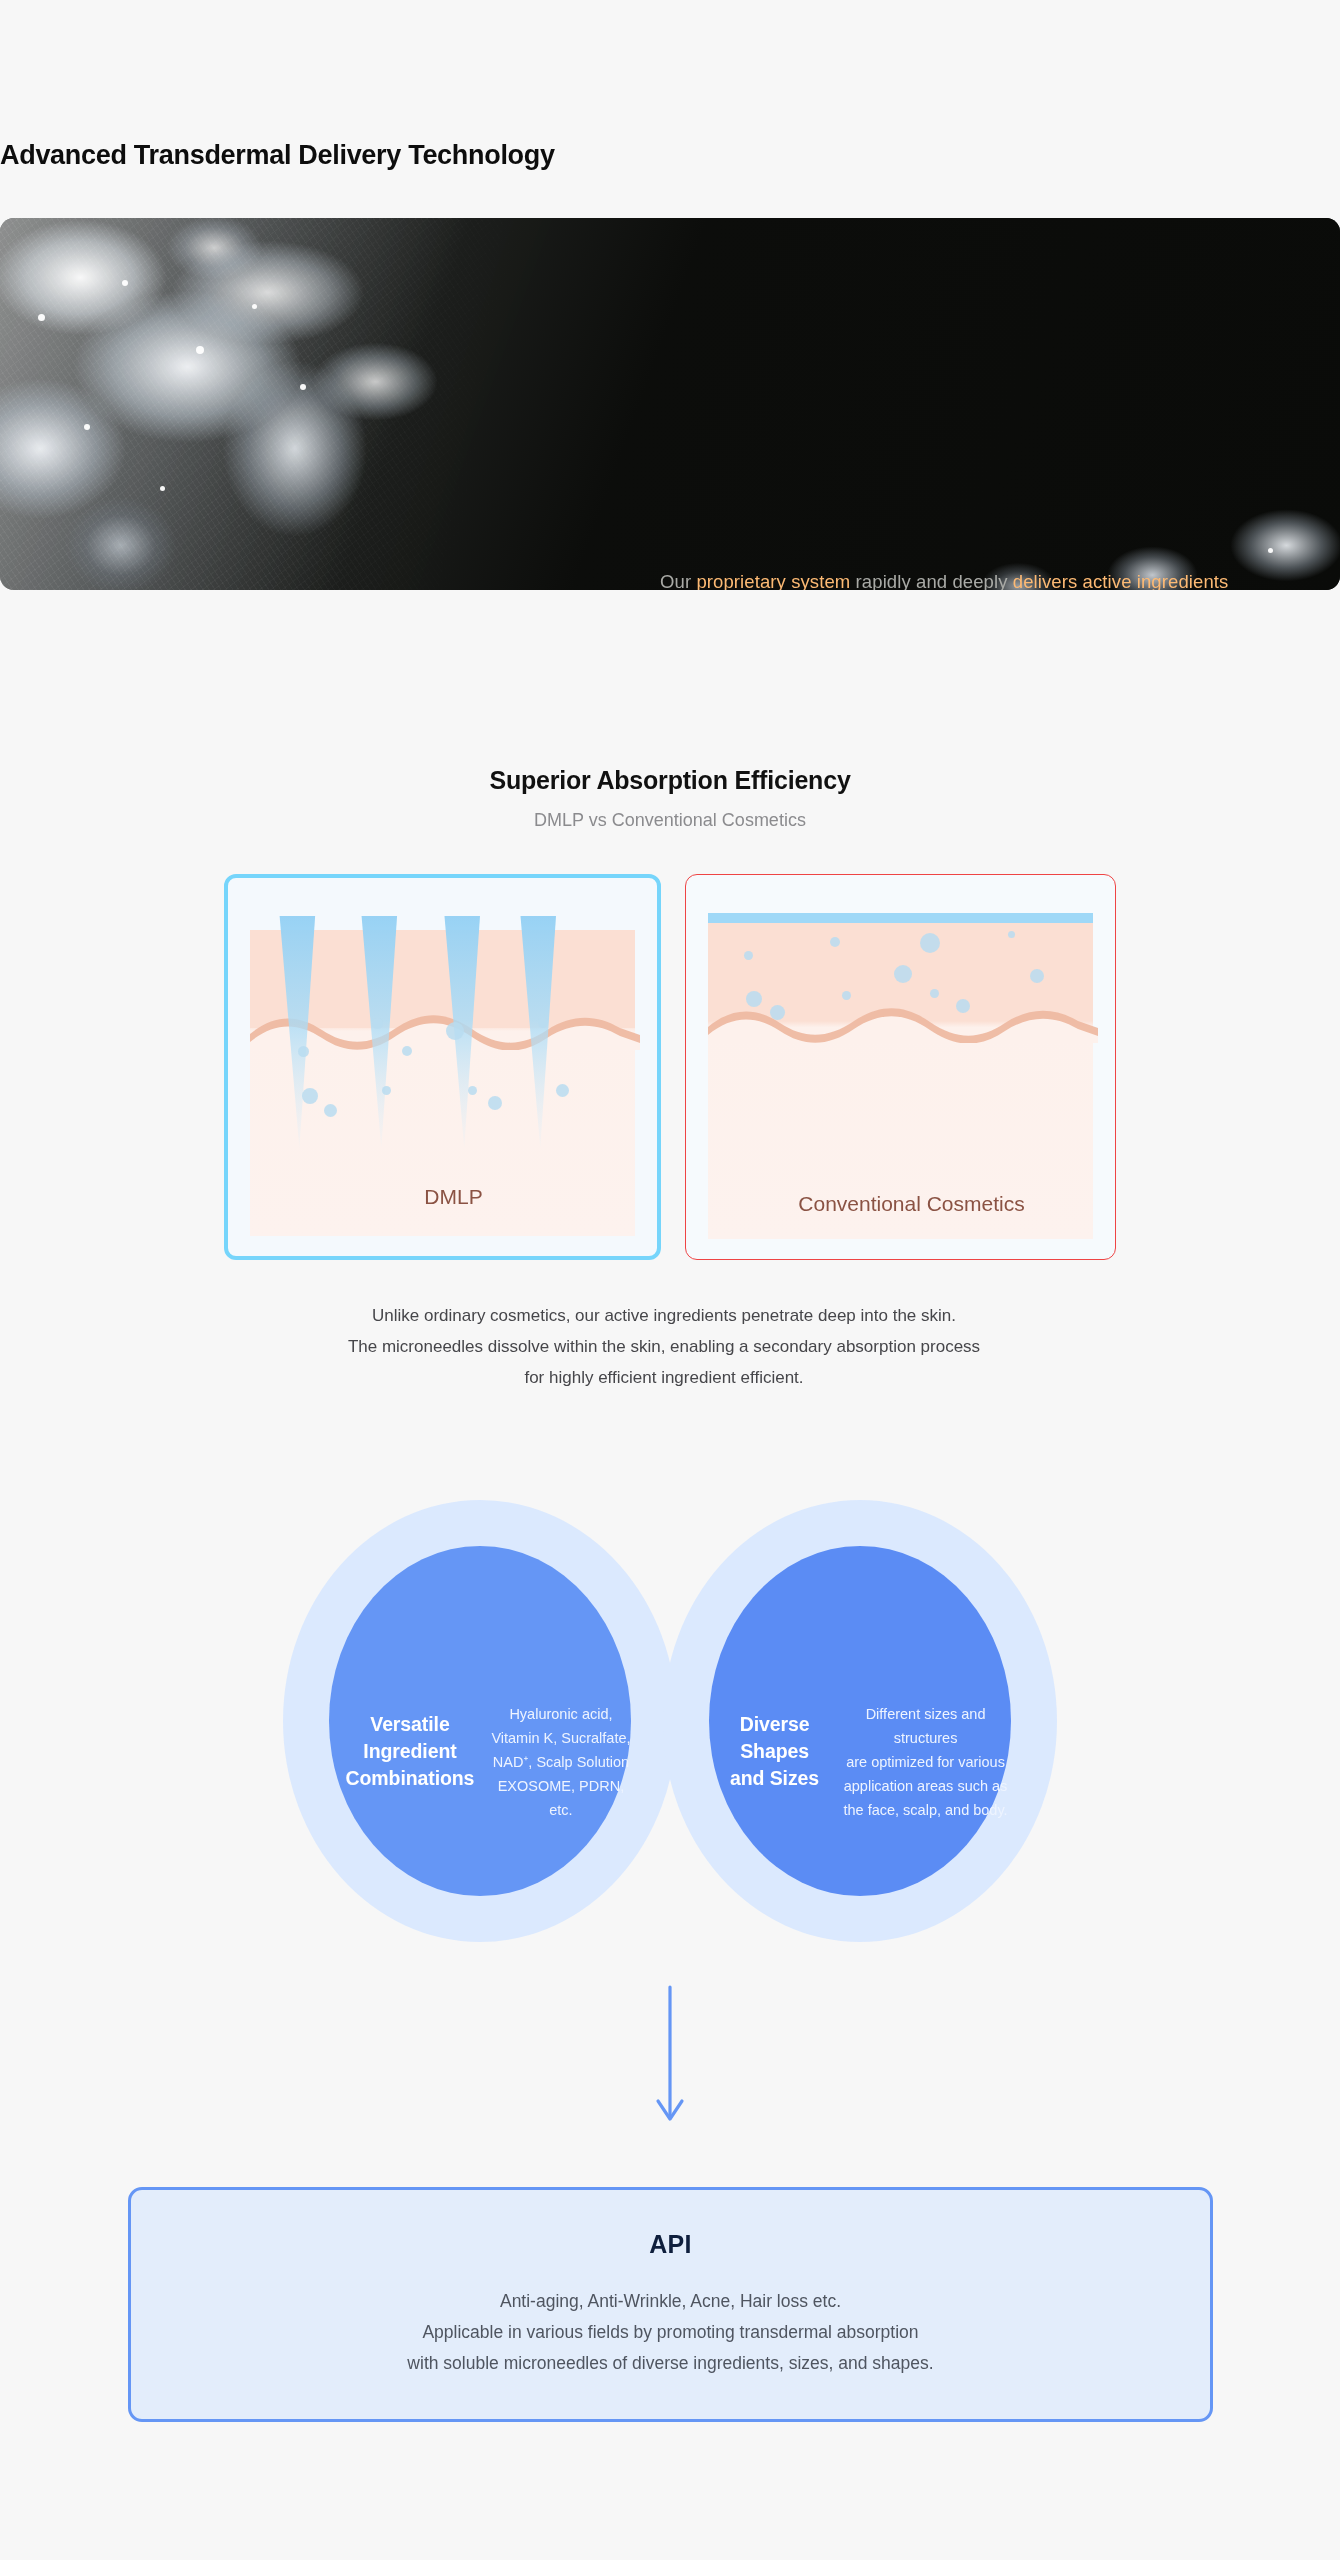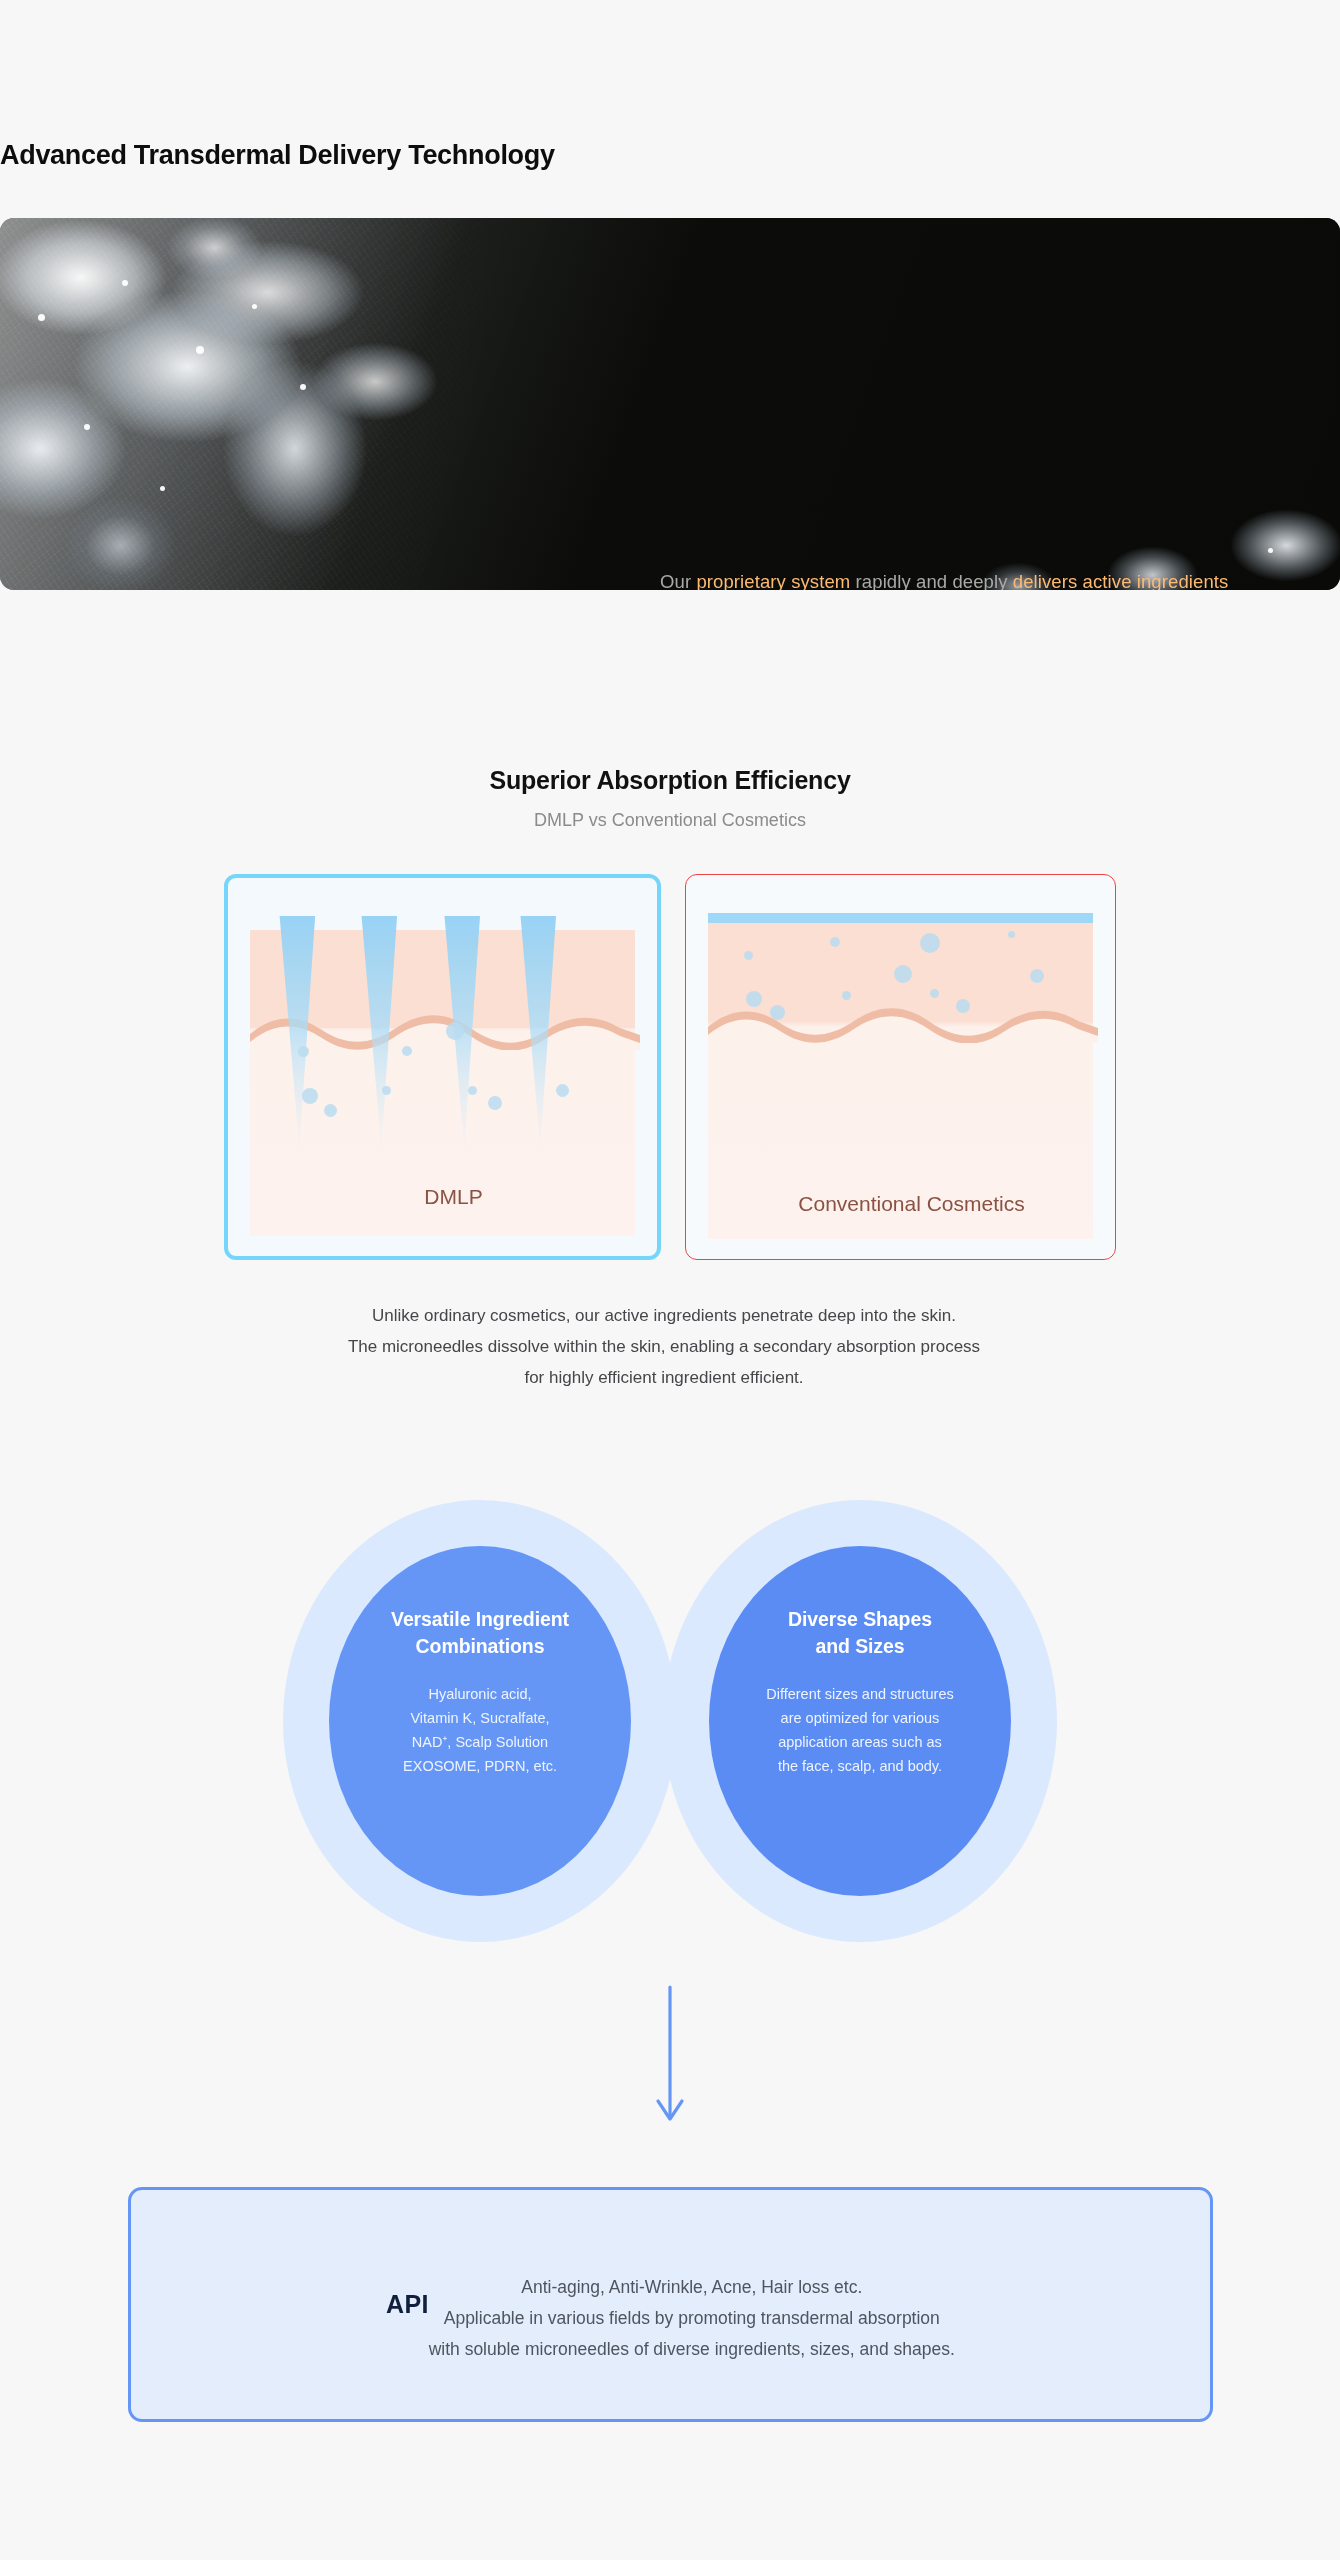--- a/index.html
+++ b/index.html
@@ -215,23 +215,23 @@
     height: 350px;
   }
   .venn-circle.left  { left: 46px; }
   .venn-circle.right { right: 46px; background: #6596f5; mix-blend-mode: multiply; opacity: 0.97; }
   .venn-text {
     position: absolute;
     top: 46px;
     width: 302px;
     height: 350px;
     display: flex;
-    flex-direction: column;
+    flex-direction: row;
     align-items: center;
-    justify-content: flex-start;
+    justify-content: flex-end;
     padding-top: 60px;
     color: #ffffff;
     text-align: center;
     z-index: 3;
   }
   .venn-text.left  { left: 46px; }
   .venn-text.right { right: 46px; }
   .venn-head {
     font-size: 19.5px;
     font-weight: bold;
@@ -258,21 +258,21 @@
   .api-box {
     position: absolute;
     left: 128px;
     top: 2187px;
     width: 1085px;
     height: 235px;
     border: 3px solid #6596f5;
     border-radius: 14px;
     background: #e3edfb;
     display: flex;
-    flex-direction: row;
+    flex-direction: column;
     align-items: center;
     justify-content: center;
   }
   .api-title {
     font-size: 25px;
     font-weight: bold;
     color: #0f1f3d;
     letter-spacing: 0.3px;
   }
   .api-desc {

